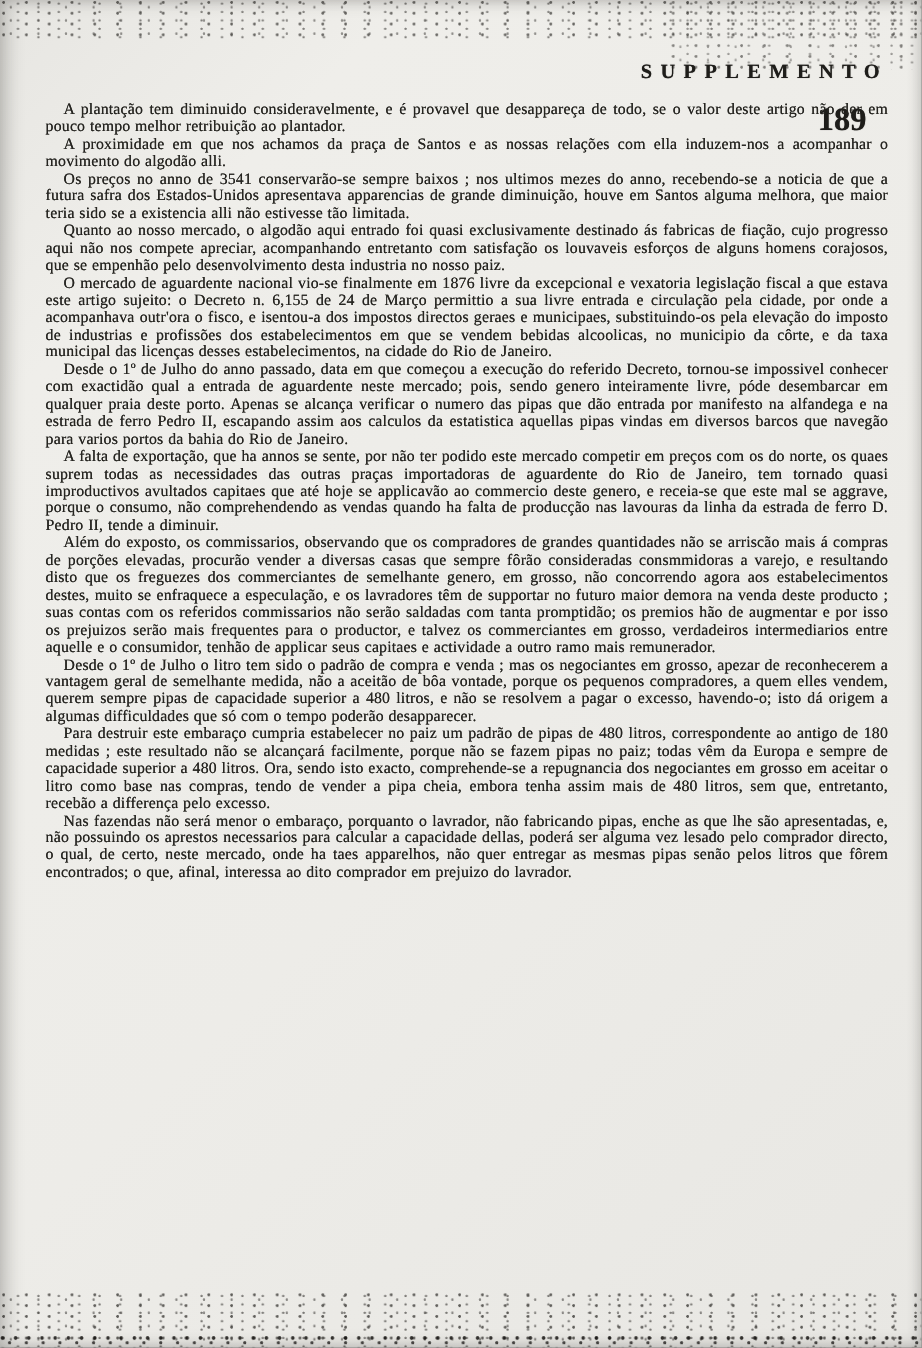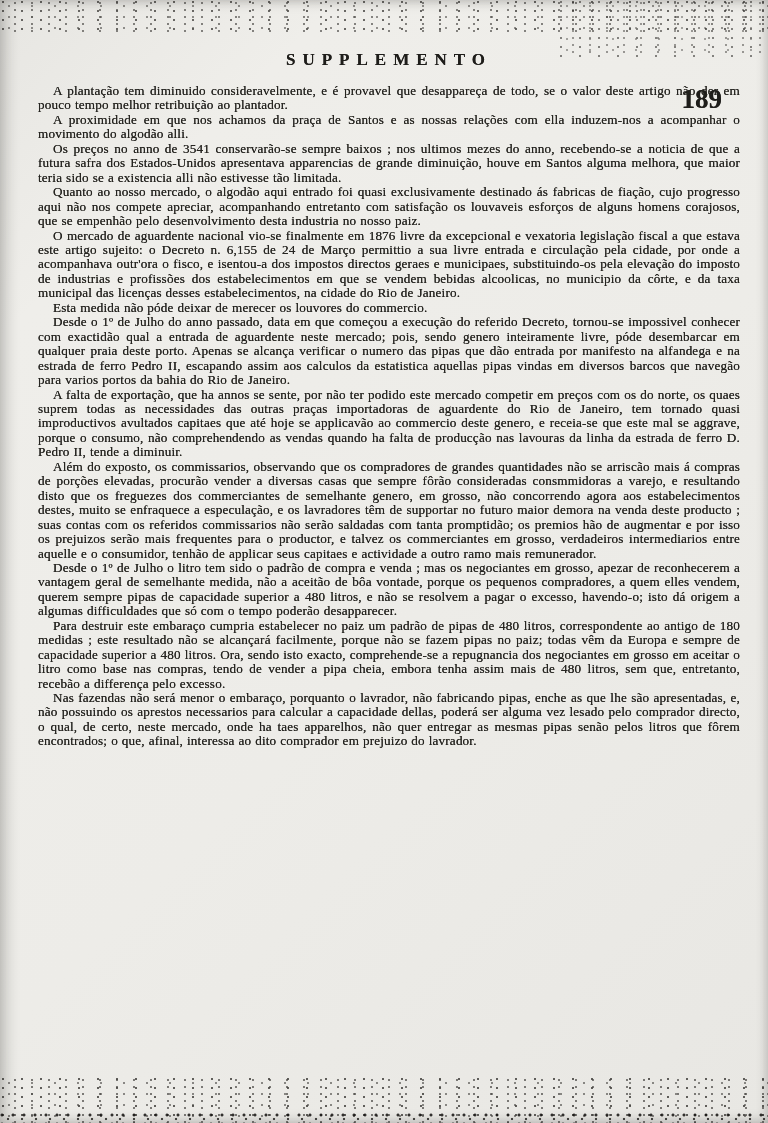--- a/index.html
+++ b/index.html
@@ -44,21 +44,21 @@
     position: absolute;
     top: 50px;
     left: 38px;
     right: 28px;
     height: 26px;
   }
   .journal-title {
     position: absolute;
     left: 0;
     right: 0;
-    text-align: center;
+    text-align: right;
     font-size: 17px;
     font-weight: bold;
     letter-spacing: 7px;
     color: #1e1d1a;
     text-shadow: 0 0 0.6px rgba(20,18,15,0.8);
   }
   .page-number {
     position: absolute;
     right: 18px;
     top: -2px;
@@ -99,21 +99,20 @@
     <div class="journal-title">SUPPLEMENTO</div>
     <div class="page-number">189</div>
   </div>
 
   <div class="content">
     <p>A plantação tem diminuido consideravelmente, e é provavel que desappareça de todo, se o valor deste artigo não der em pouco tempo melhor retribuição ao plantador.</p>
     <p>A proximidade em que nos achamos da praça de Santos e as nossas relações com ella induzem-nos a acompanhar o movimento do algodão alli.</p>
     <p>Os preços no anno de 3541 conservarão-se sempre baixos ; nos ultimos mezes do anno, recebendo-se a noticia de que a futura safra dos Estados-Unidos apresentava apparencias de grande diminuição, houve em Santos alguma melhora, que maior teria sido se a existencia alli não estivesse tão limitada.</p>
     <p>Quanto ao nosso mercado, o algodão aqui entrado foi quasi exclusivamente destinado ás fabricas de fiação, cujo progresso aqui não nos compete apreciar, acompanhando entretanto com satisfação os louvaveis esforços de alguns homens corajosos, que se empenhão pelo desenvolvimento desta industria no nosso paiz.</p>
     <p>O mercado de aguardente nacional vio-se finalmente em 1876 livre da excepcional e vexatoria legislação fiscal a que estava este artigo sujeito: o Decreto n. 6,155 de 24 de Março permittio a sua livre entrada e circulação pela cidade, por onde a acompanhava outr'ora o fisco, e isentou-a dos impostos directos geraes e municipaes, substituindo-os pela elevação do imposto de industrias e profissões dos estabelecimentos em que se vendem bebidas alcoolicas, no municipio da côrte, e da taxa municipal das licenças desses estabelecimentos, na cidade do Rio de Janeiro.</p>
-    <p>Esta medida não póde deixar de merecer os louvores do commercio.</p>
     <p>Desde o 1º de Julho do anno passado, data em que começou a execução do referido Decreto, tornou-se impossivel conhecer com exactidão qual a entrada de aguardente neste mercado; pois, sendo genero inteiramente livre, póde desembarcar em qualquer praia deste porto. Apenas se alcança verificar o numero das pipas que dão entrada por manifesto na alfandega e na estrada de ferro Pedro II, escapando assim aos calculos da estatistica aquellas pipas vindas em diversos barcos que navegão para varios portos da bahia do Rio de Janeiro.</p>
     <p>A falta de exportação, que ha annos se sente, por não ter podido este mercado competir em preços com os do norte, os quaes suprem todas as necessidades das outras praças importadoras de aguardente do Rio de Janeiro, tem tornado quasi improductivos avultados capitaes que até hoje se applicavão ao commercio deste genero, e receia-se que este mal se aggrave, porque o consumo, não comprehendendo as vendas quando ha falta de producção nas lavouras da linha da estrada de ferro D. Pedro II, tende a diminuir.</p>
     <p>Além do exposto, os commissarios, observando que os compradores de grandes quantidades não se arriscão mais á compras de porções elevadas, procurão vender a diversas casas que sempre fôrão consideradas consmmidoras a varejo, e resultando disto que os freguezes dos commerciantes de semelhante genero, em grosso, não concorrendo agora aos estabelecimentos destes, muito se enfraquece a especulação, e os lavradores têm de supportar no futuro maior demora na venda deste producto ; suas contas com os referidos commissarios não serão saldadas com tanta promptidão; os premios hão de augmentar e por isso os prejuizos serão mais frequentes para o productor, e talvez os commerciantes em grosso, verdadeiros intermediarios entre aquelle e o consumidor, tenhão de applicar seus capitaes e actividade a outro ramo mais remunerador.</p>
     <p>Desde o 1º de Julho o litro tem sido o padrão de compra e venda ; mas os negociantes em grosso, apezar de reconhecerem a vantagem geral de semelhante medida, não a aceitão de bôa vontade, porque os pequenos compradores, a quem elles vendem, querem sempre pipas de capacidade superior a 480 litros, e não se resolvem a pagar o excesso, havendo-o; isto dá origem a algumas difficuldades que só com o tempo poderão desapparecer.</p>
     <p>Para destruir este embaraço cumpria estabelecer no paiz um padrão de pipas de 480 litros, correspondente ao antigo de 180 medidas ; este resultado não se alcançará facilmente, porque não se fazem pipas no paiz; todas vêm da Europa e sempre de capacidade superior a 480 litros. Ora, sendo isto exacto, comprehende-se a repugnancia dos negociantes em grosso em aceitar o litro como base nas compras, tendo de vender a pipa cheia, embora tenha assim mais de 480 litros, sem que, entretanto, recebão a differença pelo excesso.</p>
     <p>Nas fazendas não será menor o embaraço, porquanto o lavrador, não fabricando pipas, enche as que lhe são apresentadas, e, não possuindo os aprestos necessarios para calcular a capacidade dellas, poderá ser alguma vez lesado pelo comprador directo, o qual, de certo, neste mercado, onde ha taes apparelhos, não quer entregar as mesmas pipas senão pelos litros que fôrem encontrados; o que, afinal, interessa ao dito comprador em prejuizo do lavrador.</p>
   </div>
 
   <div class="noise noise-bottom"></div>
   <div class="noise noise-bottom-edge"></div>

